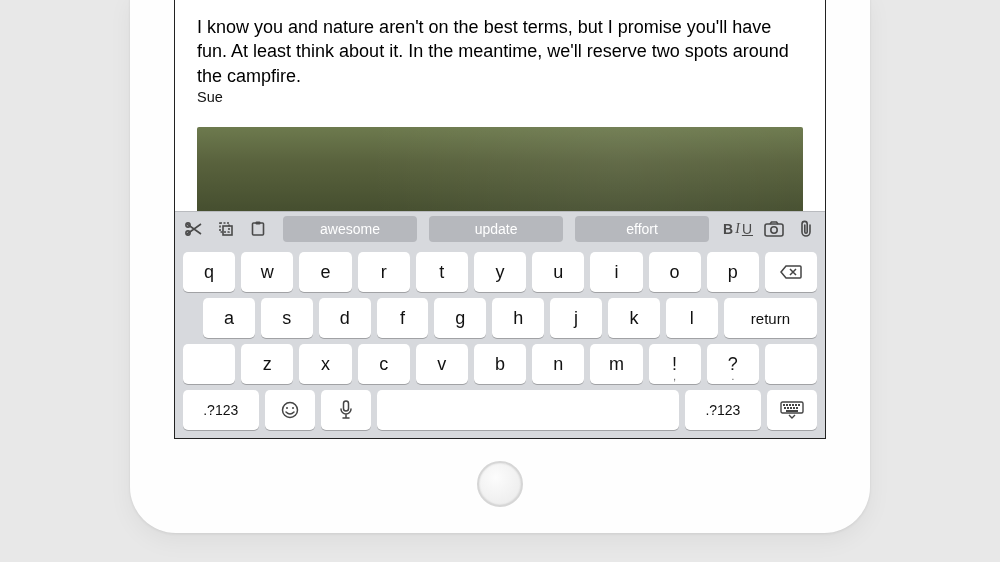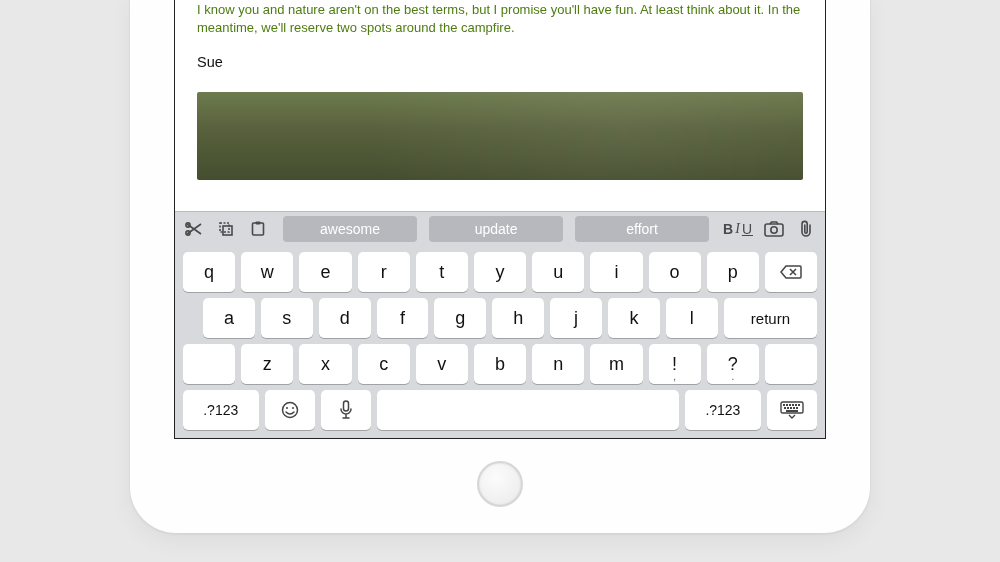--- a/index.html
+++ b/index.html
@@ -32,29 +32,29 @@
     display: flex;
     flex-direction: column;
   }
   .content {
     flex: 1;
     padding: 0 22px;
     overflow: hidden;
     background:#fff;
   }
   .body-text {
-    font-size: 13px;
+    font-size: 18px;
     line-height: 1.35;
-    color: #4d7c0f;
-    margin-top: 6px;
+    color: #000000;
+    margin-top: 20px;
   }
   .signoff {
     font-size: 14.5px;
     color:#111;
-    margin-top: 18px;
+    margin-top: 1px;
   }
   .imgblock {
     margin-top: 22px;
     height: 88px;
     border-radius: 2px;
     background:
       radial-gradient(circle at 70% 40%, rgba(255,255,255,0.06), rgba(0,0,0,0) 60%),
       linear-gradient(180deg, #6d7a4e 0%, #59623d 40%, #444d2e 100%);
     filter: blur(0.3px);
   }

